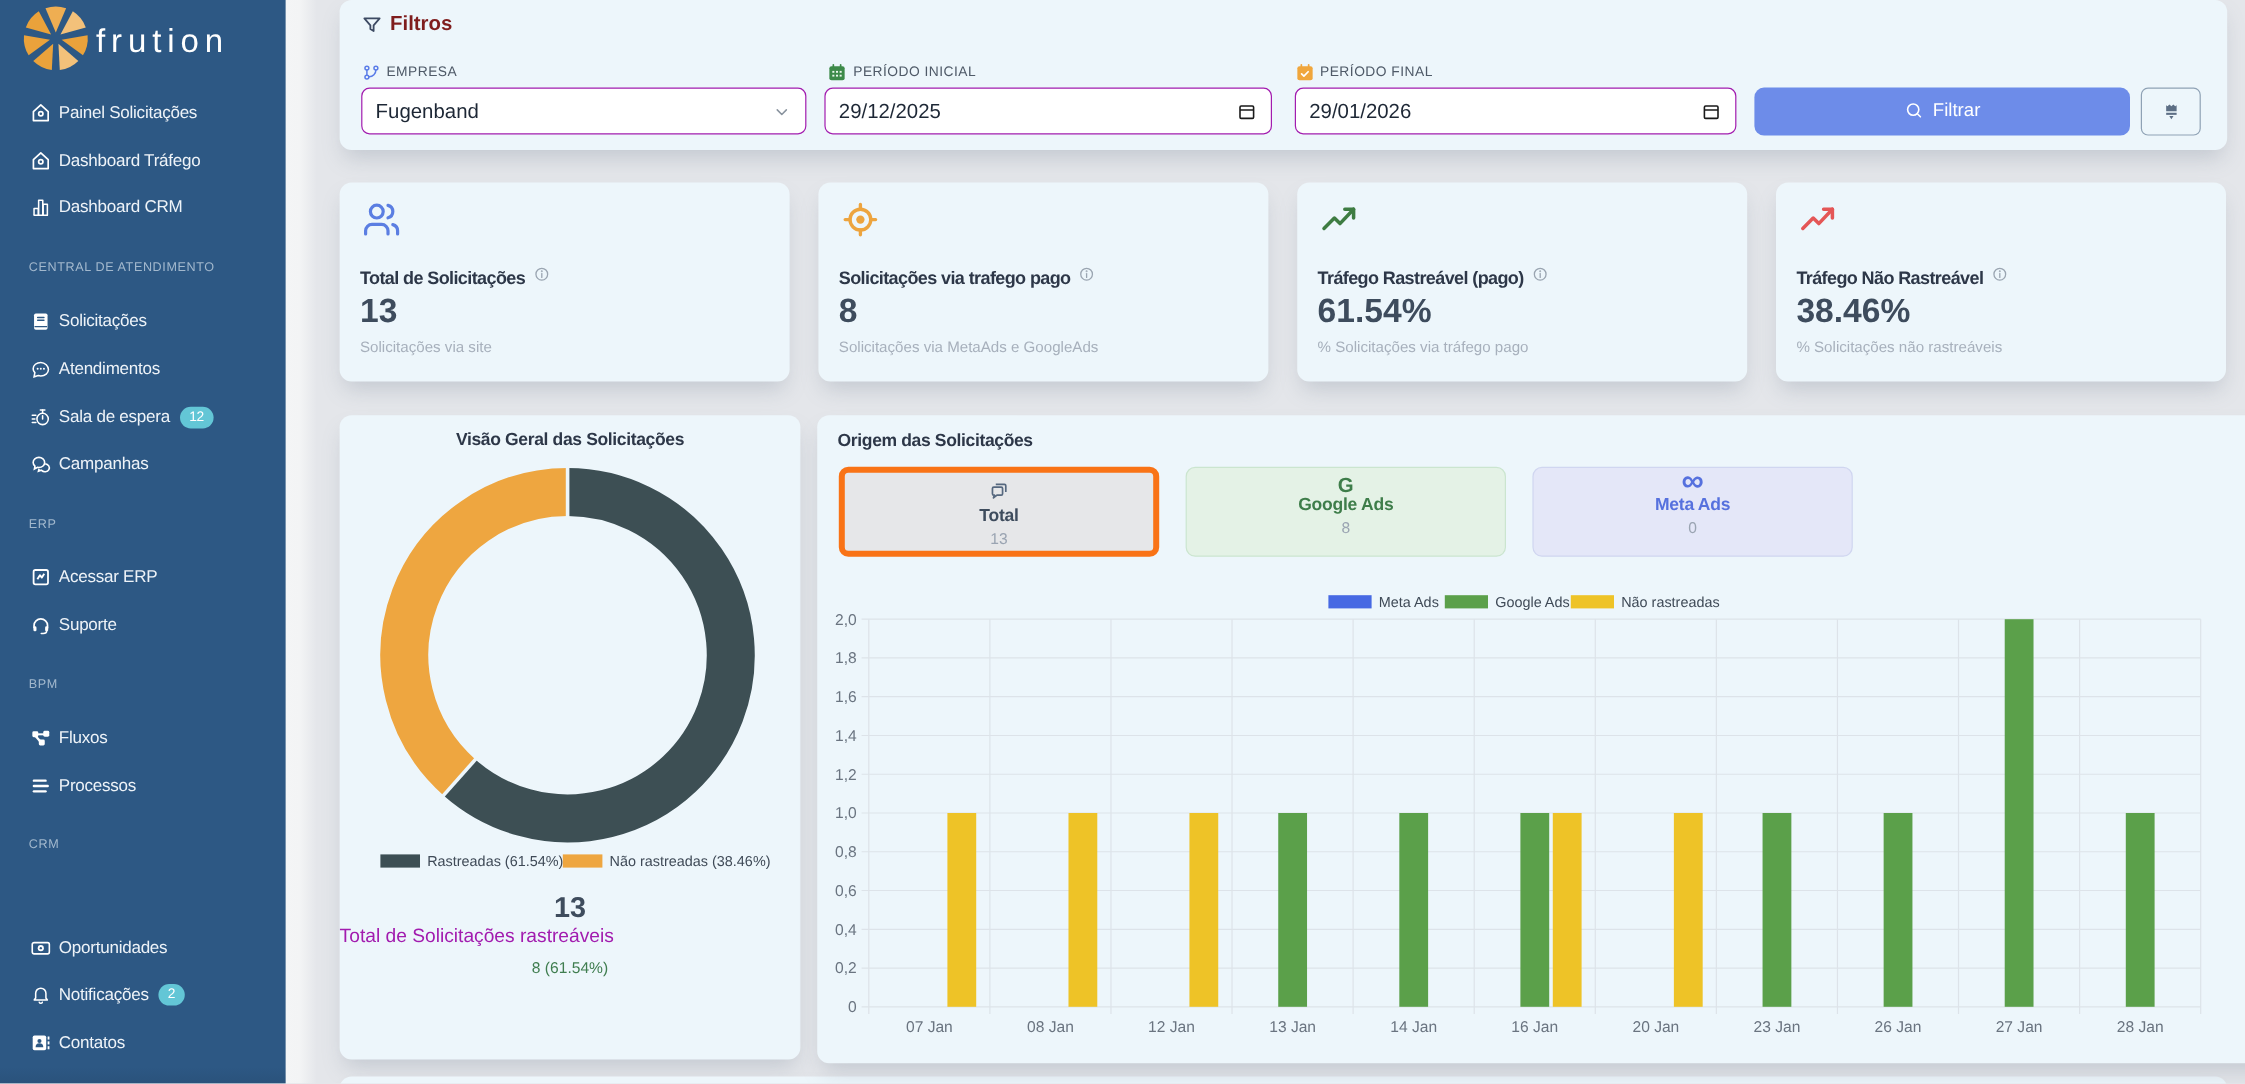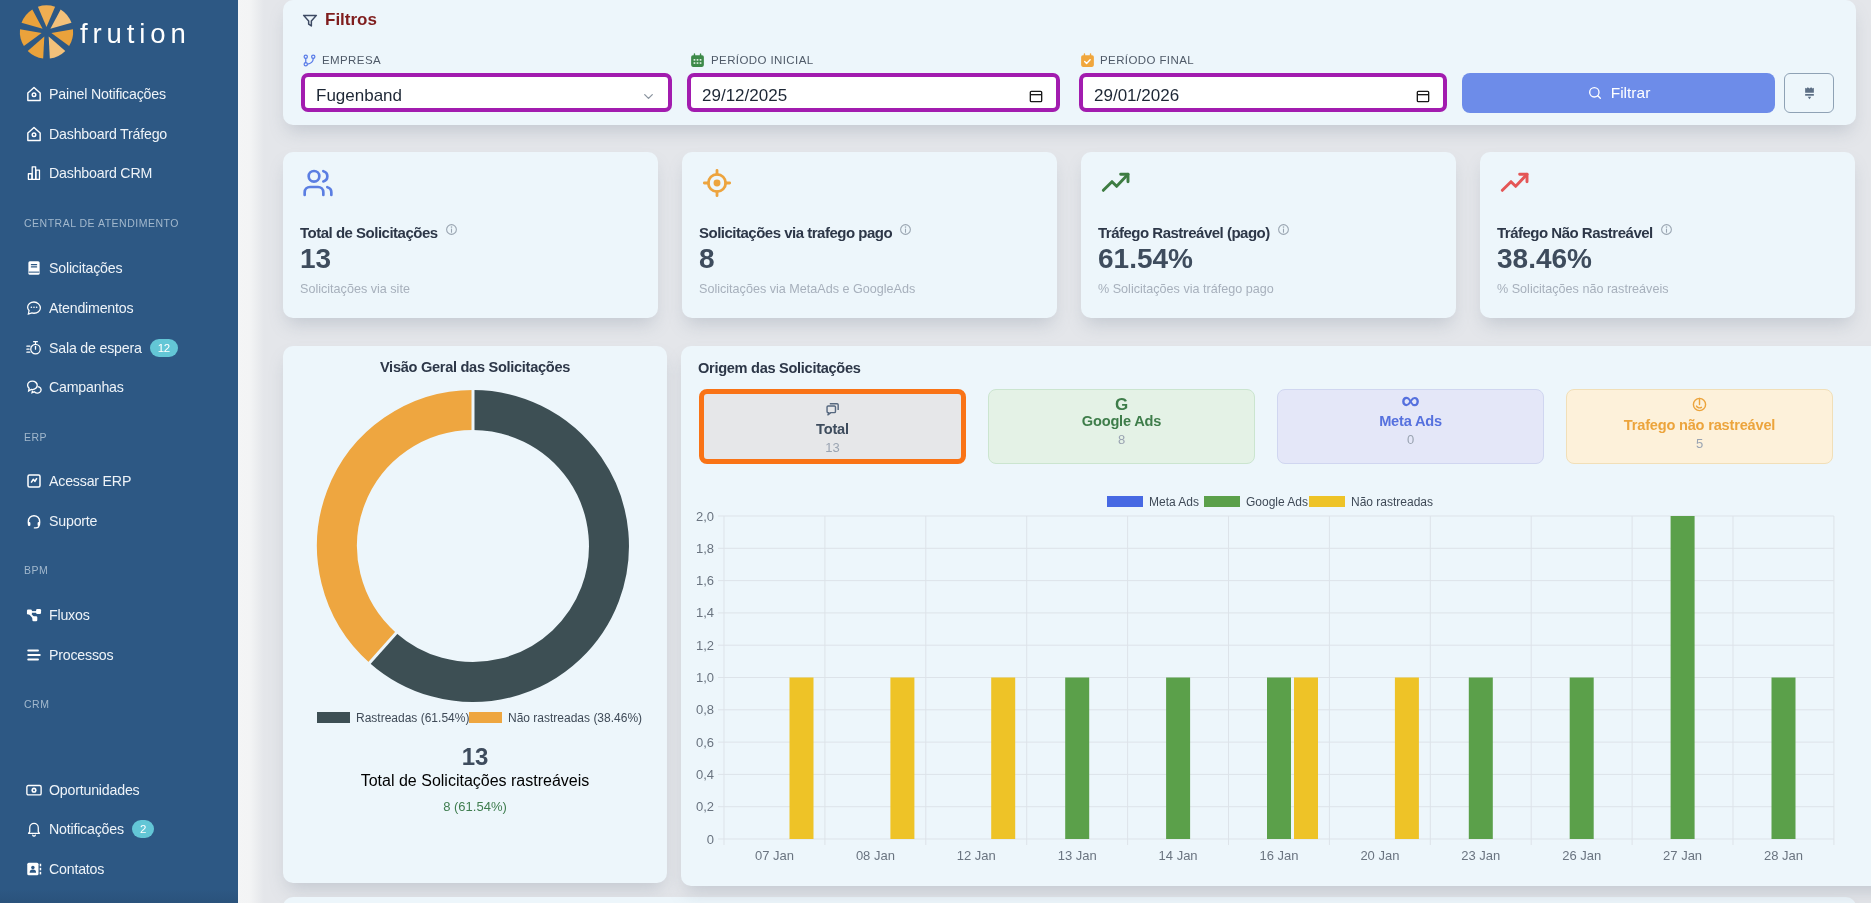--- a/index.html
+++ b/index.html
@@ -19,21 +19,21 @@
 .mitem .mtx { position:absolute; left:49px; top:50%; transform:translateY(-50%); white-space:nowrap; }
 .msec { position:absolute; left:24px; color:#a2b8cd; font-size:10.5px; letter-spacing:0.5px; font-weight:400; }
 .badge { display:inline-block; background:#63c6d6; color:#fff; border-radius:10px; font-size:11.5px;
   padding:3px 8px; margin-left:8px; vertical-align:1px; }
 
 .card { position:absolute; background:#edf6fb; border-radius:10px; box-shadow:0 10px 18px -4px rgba(110,125,145,0.28); }
 
 #fcard { left:283px; top:0; width:1573px; height:125px; }
 .ftitle { position:absolute; left:42px; top:10px; font-size:17px; font-weight:700; color:#7f1d1d; }
 .flabel { position:absolute; top:54px; font-size:11.5px; color:#4f5a68; letter-spacing:0.4px; }
-.finput { position:absolute; top:73px; height:39px; background:#fff; border:4px solid #a21caf; border-radius:7px;
+.finput { position:absolute; top:73px; height:39px; background:#fff; border:1px solid #a21caf; border-radius:7px;
   font-size:17px; color:#1d2735; line-height:37px; padding-left:11px; }
 #fbtn { position:absolute; left:1179px; top:73px; width:313px; height:40px; background:#6d8ce9; border-radius:8px;
   color:#fff; font-size:15.5px; text-align:center; line-height:40px; }
 #fbtn2 { position:absolute; left:1501px; top:73px; width:50px; height:40px; background:transparent; border:1.5px solid #8fa2b5; border-radius:6px; }
 
 .stat { top:152px; width:375px; height:166px; }
 .stat .sic { position:absolute; left:19px; top:15px; }
 .stat .st { position:absolute; left:17px; top:70px; font-size:15px; letter-spacing:-0.5px; font-weight:700; color:#2d3748; white-space:nowrap; }
 .stat .sn { position:absolute; left:17px; top:91px; font-size:28px; font-weight:700; color:#3e4c5d; }
 .stat .ss { position:absolute; left:17px; top:130px; font-size:12.6px; color:#a7b0bc; white-space:nowrap; }
@@ -66,21 +66,21 @@
         </g>
       </g>
     </svg>
     <div class="logotext">frution</div>
 
     <div class="mitem" style="top:76px">
       <svg class="mic" viewBox="0 0 24 24" fill="none" stroke="#fff" stroke-width="1.9" stroke-linejoin="round">
           <path d="M12 3.2 3.8 10.8V20.6H20.2V10.8Z"></path>
           <circle cx="12" cy="13" r="2.4"></circle>
         </svg>
-      <span class="mtx">Painel Notificações</span>
+      <span class="mtx">Painel Solicitações</span>
     </div>
     <div class="mitem" style="top:155px">
       <svg class="mic" viewBox="0 0 24 24" fill="none" stroke="#fff" stroke-width="1.7" stroke-linejoin="round">
           <path d="M4.5 20.5V13h4.7v7.5"></path>
           <path d="M9.6 20.5V3.8h4.6v16.7"></path>
           <path d="M14.6 20.5V8.3h4.7v12.2"></path>
           <path d="M4 20.5h16"></path>
         </svg>
       <span class="mtx">Dashboard CRM</span>
     </div>
@@ -329,21 +329,21 @@
     <div class="ctitle" style="position:absolute;top:13px;width:100%;text-align:center">Visão Geral das Solicitações</div>
     <svg style="position:absolute;left:0;top:0" width="384" height="420" viewBox="0 0 384 420">
       <path d="M 190.0 64.0 A 136 136 0 1 1 99.9 301.9" fill="none" stroke="#3d4f54" stroke-width="40"></path>
         <path d="M 99.9 301.9 A 136 136 0 0 1 190.0 64.0" fill="none" stroke="#eea640" stroke-width="40"></path>
         <path d="M190 42v44" stroke="#edf6fb" stroke-width="3"></path>
         <path d="M114.5 285.4L85.3 318.3" stroke="#edf6fb" stroke-width="3"></path>
     </svg>
     <div class="leg" style="left:34px;top:365px;color:#3f4a57"><span class="sw" style="width:33px;background:#3d4f54"></span>Rastreadas (61.54%)</div>
     <div class="leg" style="left:186px;top:365px;color:#3f4a57"><span class="sw" style="width:33px;background:#eea640"></span>Não rastreadas (38.46%)</div>
     <div style="position:absolute;top:397px;width:100%;text-align:center;font-size:24px;font-weight:700;color:#3e4c5d">13</div>
-    <div style="position:absolute;top:426px;width:100%;text-align:center;font-size:16px;color:#000000">Total de Solicitações rastreáveis</div>
+    <div style="position:absolute;top:426px;width:100%;font-size:16px;color:#a21caf">Total de Solicitações rastreáveis</div>
     <div style="position:absolute;top:453px;width:100%;text-align:center;font-size:13px;color:#3f7d4f">8 (61.54%)</div>
   </div>
 
   <div class="card" style="left:283px;top:897px;width:1573px;height:10px;border-radius:10px 10px 0 0"></div>
   <div class="card" id="ocard">
     <div class="ctitle" style="position:absolute;left:17px;top:14px">Origem das Solicitações</div>
 
     <div class="obtn" style="left:18px;background:#e6e7e9;border:5px solid #f97316">
       <svg style="margin-top:6px" width="17" height="17" viewBox="0 0 24 24" fill="none" stroke="#56687f" stroke-width="2" stroke-linejoin="round">
           <path d="M8.2 5.2h10.2a1.6 1.6 0 0 1 1.6 1.6v7.4"></path>
@@ -354,29 +354,20 @@
     </div>
     <div class="obtn" style="left:307px;background:#e4f2e6;border:1px solid #cbe5cf">
       <div style="margin-top:5px;font-size:17px;font-weight:700;color:#3e7d4a;height:18px">G</div>
       <div class="ol" style="color:#3e7d4a">Google Ads</div>
       <div class="on">8</div>
     </div>
     <div class="obtn" style="left:596px;background:#e4e7f8;border:1px solid #d0d6f0">
       <div style="margin-top:0;font-size:26px;font-weight:700;color:#5671de;height:23px;line-height:21px">∞</div>
       <div class="ol" style="color:#5671de">Meta Ads</div>
       <div class="on">0</div>
-    </div>
-    <div class="obtn" style="left:885px;background:#fdf1da;border:1px solid #f1dfb8">
-      <svg style="margin-top:6px" width="17" height="17" viewBox="0 0 24 24" fill="none" stroke="#eca43c" stroke-width="2" stroke-linecap="round">
-          <circle cx="12" cy="12" r="8.6"></circle>
-          <path d="M12 3.4V12"></path>
-          <path d="M7.8 14.2a4.8 4.8 0 0 0 6.9 1.8"></path>
-        </svg>
-      <div class="ol" style="color:#eca43c">Trafego não rastreável</div>
-      <div class="on">5</div>
     </div>
 
     <div class="leg" style="left:426px;top:149px"><span class="sw" style="background:#4769e3"></span>Meta Ads</div>
     <div class="leg" style="left:523px;top:149px"><span class="sw" style="background:#5ba04a"></span>Google Ads</div>
     <div class="leg" style="left:628px;top:149px"><span class="sw" style="background:#eec327"></span>Não rastreadas</div>
 
     <svg style="position:absolute;left:0;top:0" width="1175" height="540" viewBox="0 0 1175 540">
       <g stroke="#dde3e9" stroke-width="1">
         <path d="M43 493.0H1152.9M43 460.7H1152.9M43 428.4H1152.9M43 396.1H1152.9M43 363.8H1152.9M43 331.5H1152.9M43 299.2H1152.9M43 266.9H1152.9M43 234.6H1152.9M43 202.3H1152.9M43 170.0H1152.9"></path>
         <path d="M43 170V499M143.9 170V499M244.8 170V499M345.7 170V499M446.6 170V499M547.5 170V499M648.4 170V499M749.3 170V499M850.2 170V499M951.1 170V499M1052 170V499M1152.9 170V499"></path>

